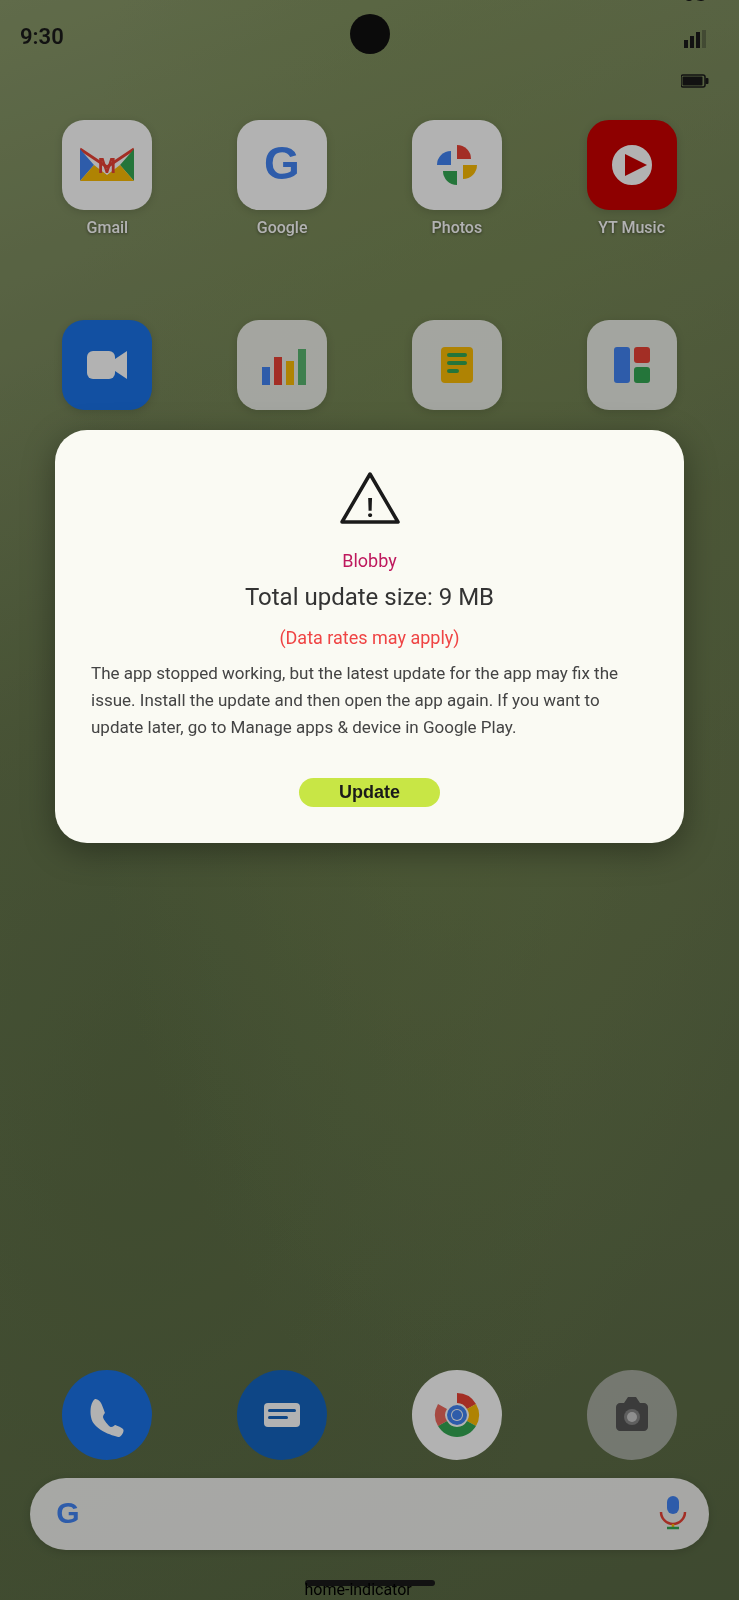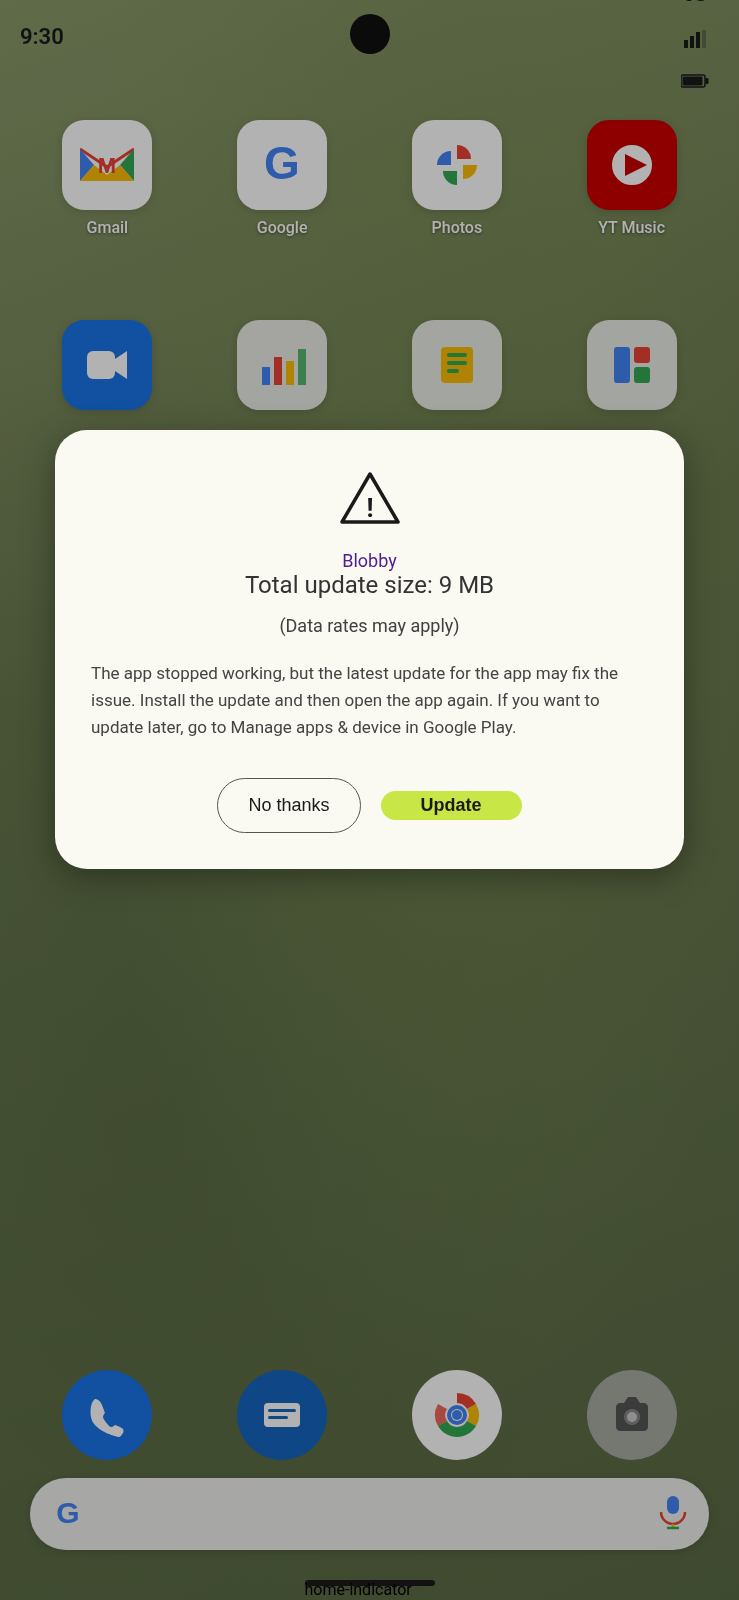--- a/index.html
+++ b/index.html
@@ -214,37 +214,37 @@
       font-size: 28px;
       font-weight: 500;
       color: #1a1a1a;
       text-align: center;
       line-height: 1.3;
       margin-bottom: 24px;
     }
 
     .dialog-app-name {
       font-size: 18px;
-      color: #4c1d95;
-      text-align: center;
-      margin-bottom: 0;
+      color: #be185d;
+      text-align: center;
+      margin-bottom: 12px;
     }
 
     .dialog-size {
       font-size: 24px;
       color: #333;
       text-align: center;
       margin-bottom: 16px;
     }
 
     .dialog-data-note {
       font-size: 18px;
-      color: #404040;
-      text-align: center;
-      margin-bottom: 24px;
+      color: #ef4444;
+      text-align: center;
+      margin-bottom: 12px;
     }
 
     .dialog-body {
       font-size: 17px;
       color: #444;
       line-height: 1.6;
       margin-bottom: 36px;
     }
 
     .dialog-actions {
@@ -415,21 +415,20 @@
 
   <div class="dialog-app-name">Blobby</div>
 
   <div class="dialog-size">Total update size: 9 MB</div>
 
   <div class="dialog-data-note">(Data rates may apply)</div>
 
   <div class="dialog-body">The app stopped working, but the latest update for the app may fix the issue. Install the update and then open the app again. If you want to update later, go to Manage apps &amp; device in Google Play.</div>
 
   <div class="dialog-actions">
-    <button class="btn-no-thanks">No thanks</button>
     <button class="btn-update">Update</button>
   </div>
 </div>
 
 <div class="dock">
 
   <div class="app-item">
     <div class="dock-icon" style="background:#1a73e8;">
       <svg width="48" height="48" viewBox="0 0 48 48">
         <path d="M12 8c0 0 4 0 6 4s4 10 4 10-2 2-2 4 6 10 8 10 4-2 4-2 6 2 8 4-2 8-4 8S10 40 8 26 12 8 12 8z" fill="white"></path>

